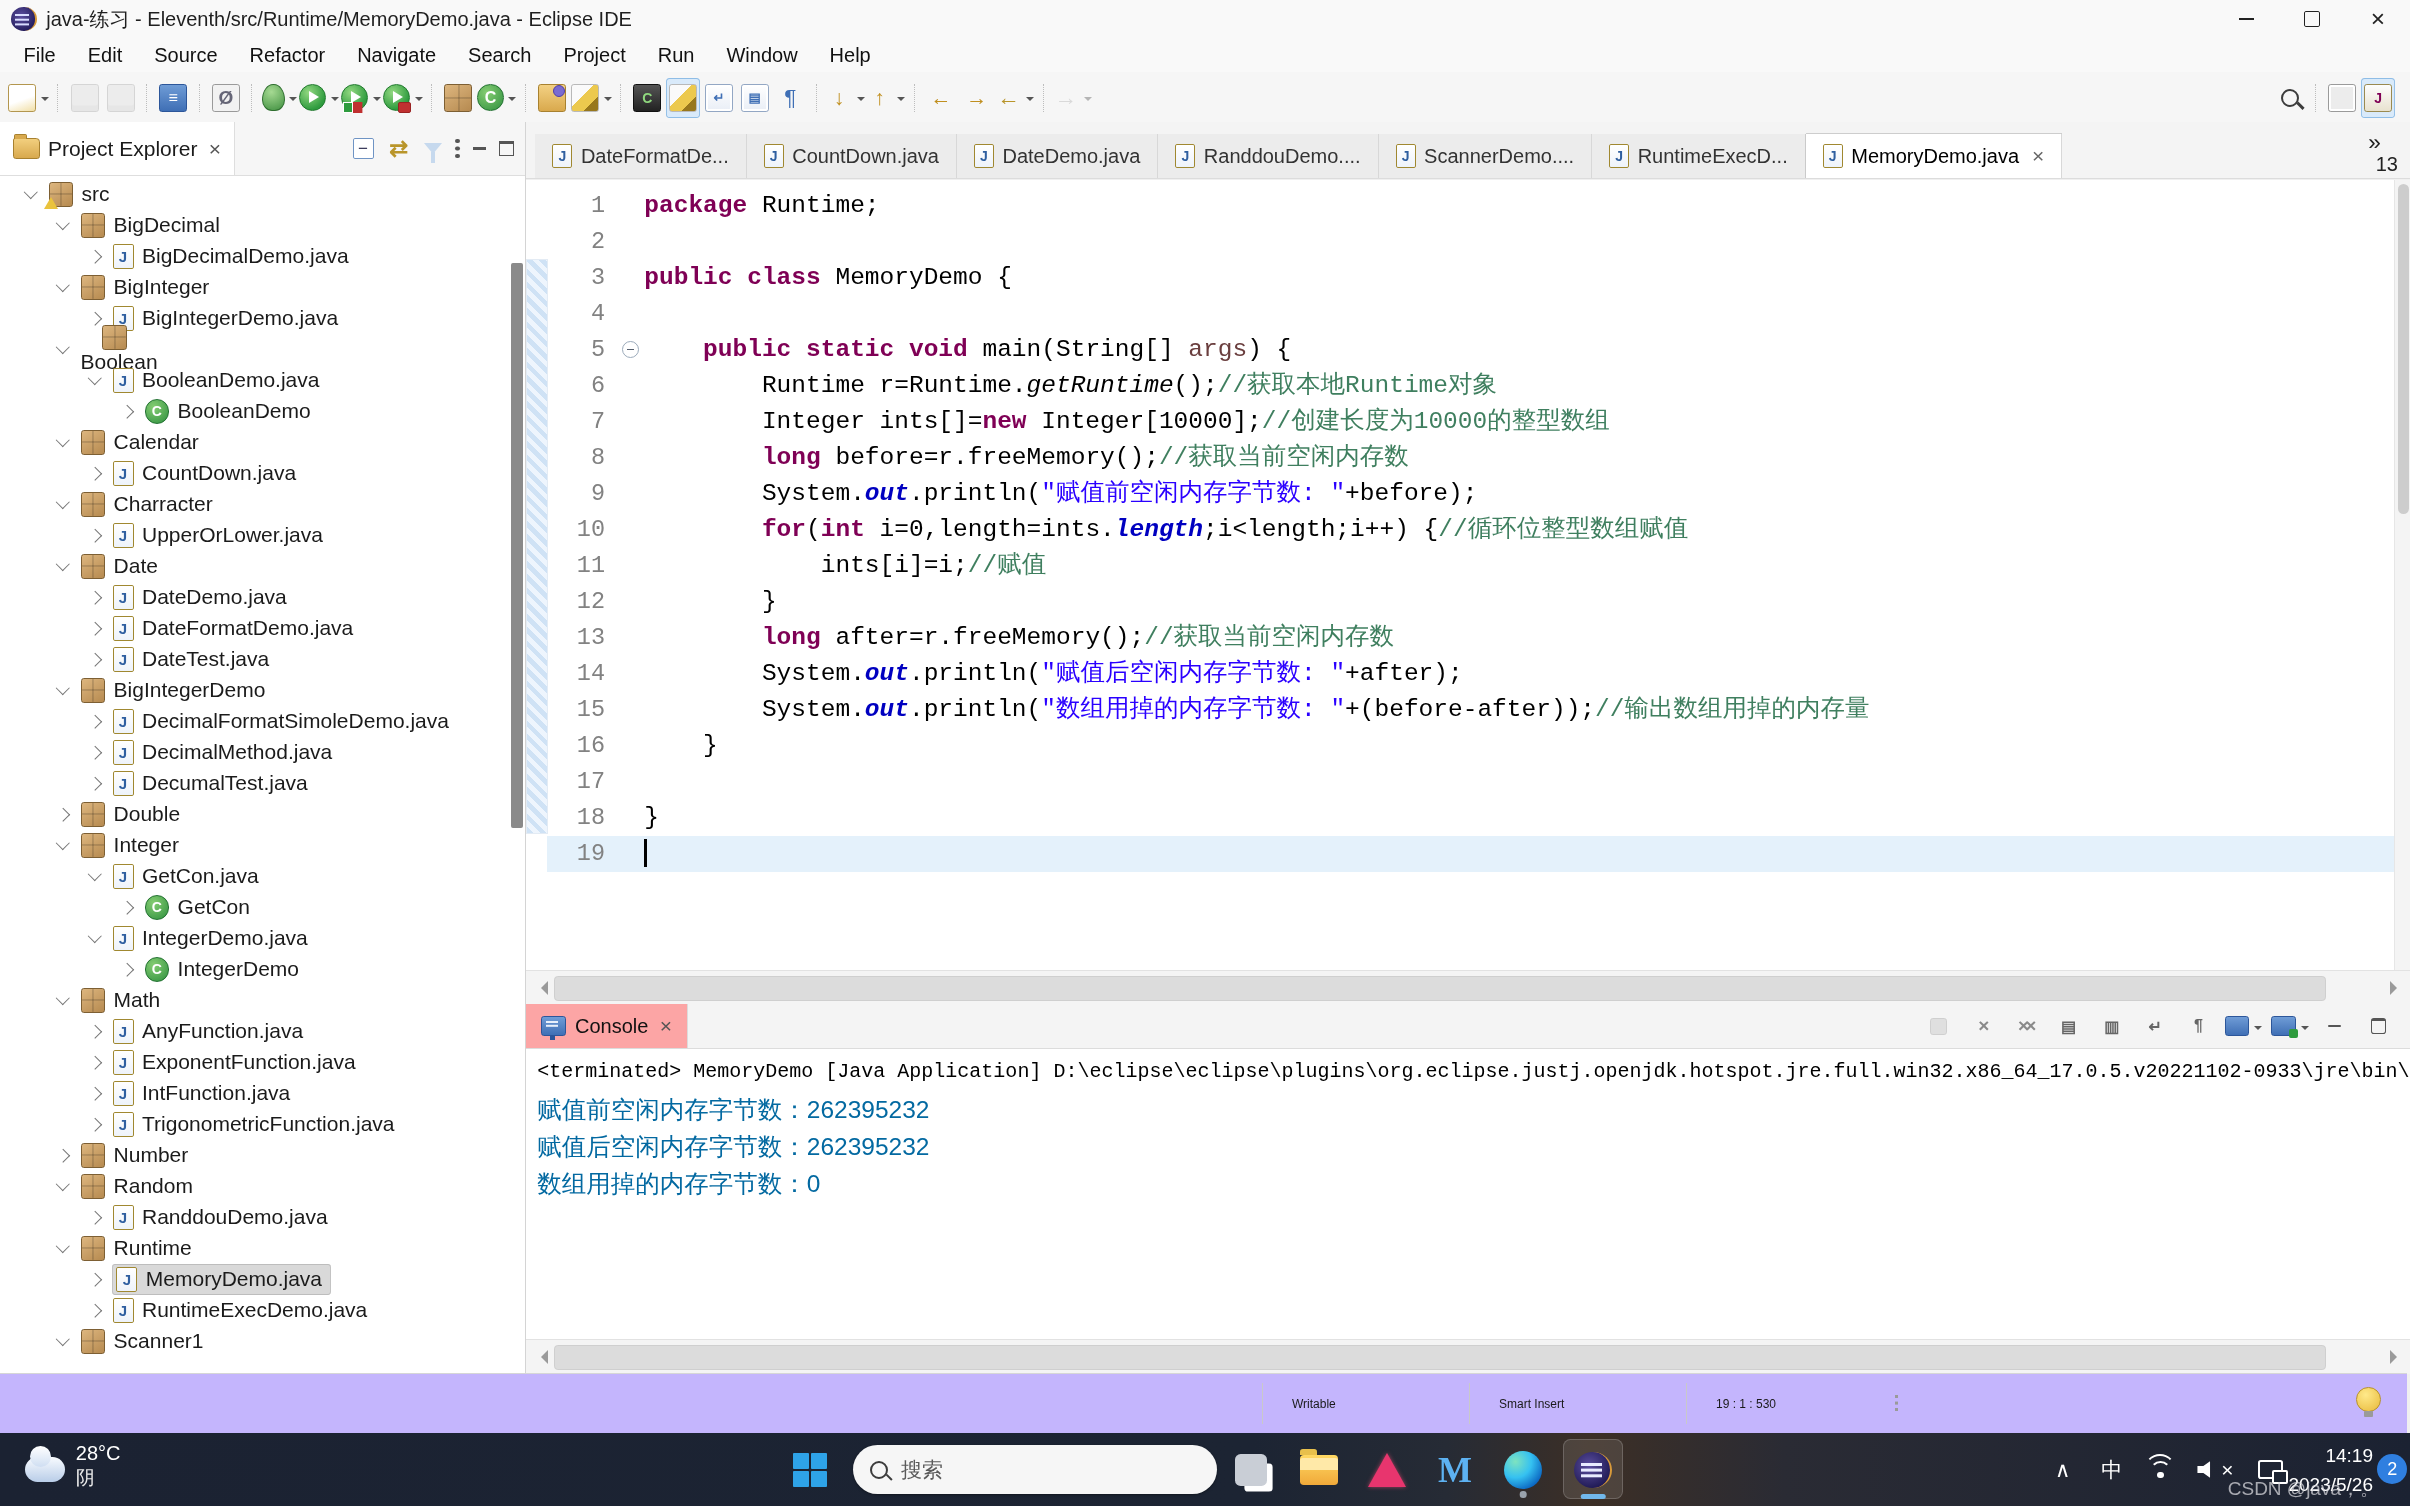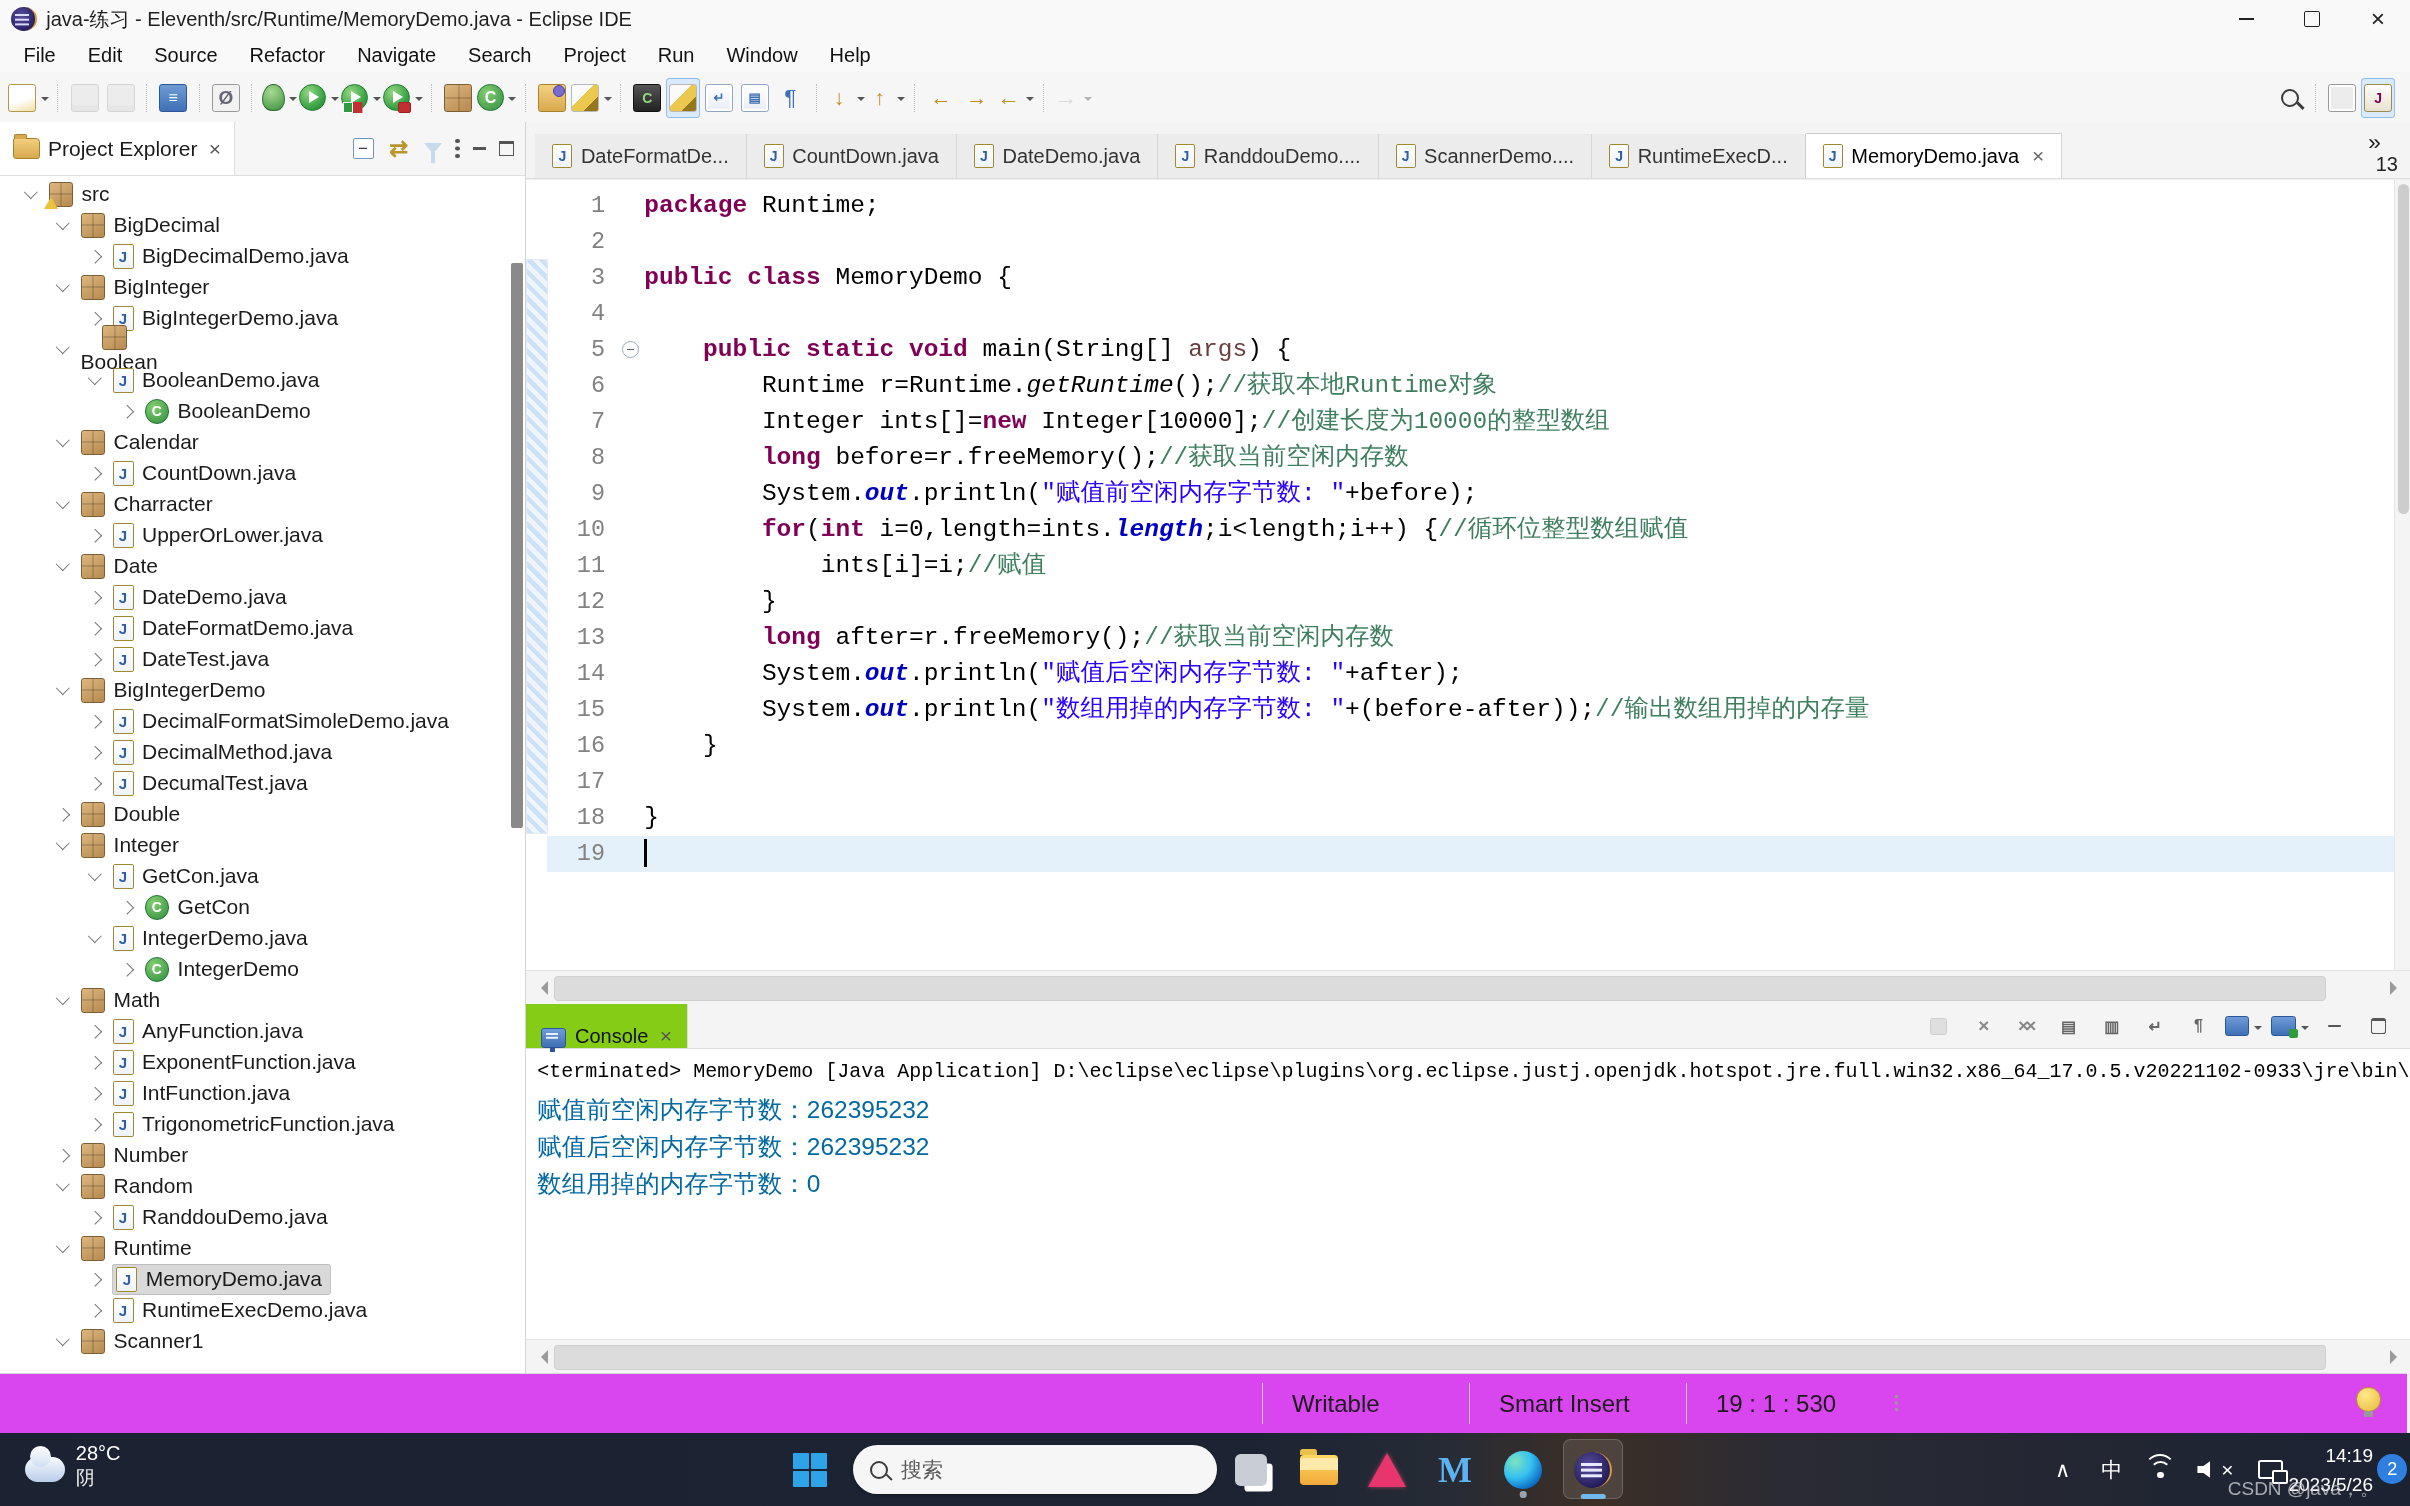--- a/index.html
+++ b/index.html
@@ -114,36 +114,36 @@
   .hscroll{position:absolute;left:526px;right:0;height:34px;background:#f4f4f4;border-top:0.9px solid #e2e2e2}
   #editor-hscroll{top:970px}
   #console-hscroll{top:1339px}
   .sarrow{position:absolute;top:10.4px;width:0;height:0;border:7.5px solid transparent}
   .sarrow.left{left:7.5px;border-right-color:#9a9a9a}
   .sarrow.right{right:7.5px;border-left-color:#9a9a9a}
   .hthumb{position:absolute;left:28px;top:4.7px;height:23.5px;width:1770px;background:#dcdcdc;border-radius:3.8px;border:0.9px solid #cfcfcf}
   
   #console{position:absolute;left:526px;right:0;top:1004px;height:335px;background:#fff}
   #console-header{height:44px;background:#f4f4f4;border-bottom:0.9px solid #dcdcdc;display:flex;align-items:center}
-  #console-tab{height:100%;background:#84cc16;display:flex;align-items:flex-end;padding:0 15px;border-right:0.9px solid #dcdcdc;font-size:20px;color:#111}
+  #console-tab{height:100%;background:#fca5a5;display:flex;align-items:center;padding:0 15px;border-right:0.9px solid #dcdcdc;font-size:20px;color:#111}
   .cmon{width:22.6px;height:18px;background:linear-gradient(#6f9cd6,#3f6fb5);border:0.9px solid #2c569a;border-radius:2.8px;margin-right:9.4px;position:relative}
   .cmon::after{content:"";position:absolute;left:3.8px;top:3.8px;width:12.2px;height:1.9px;background:#e8f0fb;box-shadow:0 3.8px 0 #e8f0fb}
   .cmon::before{content:"";position:absolute;left:7.5px;bottom:-4.7px;width:5.6px;height:3.8px;background:#2c569a}
   #console-tools{margin-left:auto;display:flex;align-items:center;gap:7.5px;padding-right:15px}
   .ci{width:24.5px;height:24.5px;display:flex;align-items:center;justify-content:center;font-size:16px;font-weight:bold;color:#666;position:relative;border-radius:2.8px}
   .ci-terminate{background:#c0c0c0;width:15px;height:15px;border:0.9px solid #9a9a9a}
   .ci-remove-launch,.ci-remove-all-launches{font-size:19px;color:#8a8a8a;letter-spacing:-3.8px}
   .ci-display-selected-console,.ci-open-console-dropdown{background:linear-gradient(#6f9cd6,#3f6fb5);border:0.9px solid #2c569a;width:22.6px;height:18px}
   .ci-open-console-dropdown::after{content:"";position:absolute;right:-2.8px;bottom:-2.8px;width:8.5px;height:8.5px;background:#2e9b3e;border-radius:1.9px}
   .ci-minimize-view{width:13px;height:2.8px;background:#555}
   .ci-maximize-view{width:13px;height:11.3px;border:1.9px solid #555;border-top-width:3.8px}
   #console-status{padding:7.5px 11.3px 1.9px;font-family:"Liberation Mono",monospace;font-size:20px;color:#000;white-space:nowrap;overflow:hidden}
   #console-output{padding:5.6px 11.3px;font-family:Liberation Sans, sans-serif;font-size:24.5px;line-height:37px;color:#0369a1;white-space:pre}
   
-  #statusbar{position:absolute;left:0;right:4px;top:1373px;height:60px;background:#d946ef;border-top:0.9px solid #d6d6d6;font-size:24px;color:#1a1a1a}
+  #statusbar{position:absolute;left:0;right:4px;top:1373px;height:60px;background:#c4b5fd;border-top:0.9px solid #d6d6d6;font-size:12px;color:#1a1a1a}
   .sbsep{position:absolute;top:9.4px;width:0.9px;height:41px;background:#c9c9c9}
   .sbtext{position:absolute;top:0;height:60px;display:flex;align-items:center}
   .sbdots{position:absolute;top:21px;width:2.8px;height:2.8px;background:#9a9a9a;box-shadow:0 6.6px 0 #9a9a9a,0 13px 0 #9a9a9a}
   #bulb{position:absolute;right:26px;top:13px;width:22.6px;height:22.6px;border-radius:50%;background:radial-gradient(circle at 38% 30%,#ffe98a,#e8b93a);border:0.9px solid #b8922a}
   #bulb::after{content:"";position:absolute;left:6.6px;bottom:-6.6px;width:8.5px;height:6.6px;background:#9a9a9a;border-radius:0.9px}
   
   #taskbar{position:absolute;left:0;right:0;top:1433px;height:73px;background:linear-gradient(90deg,#1b2232 0%,#1c2433 52%,#262b35 60%,#3c2f26 66%,#2a2b34 74%,#1b2232 100%)}
   #weather{position:absolute;left:24.5px;top:7.5px;display:flex;align-items:center;color:#fff}
   .cloud{width:40px;height:24.5px;background:linear-gradient(#f8fbff,#b9cde8);border-radius:13px;position:relative;margin-right:11.3px;margin-top:9.4px}
   .cloud::before{content:"";position:absolute;left:5.6px;top:-11.3px;width:21px;height:21px;border-radius:50%;background:linear-gradient(#ffffff,#cfdef2)}

